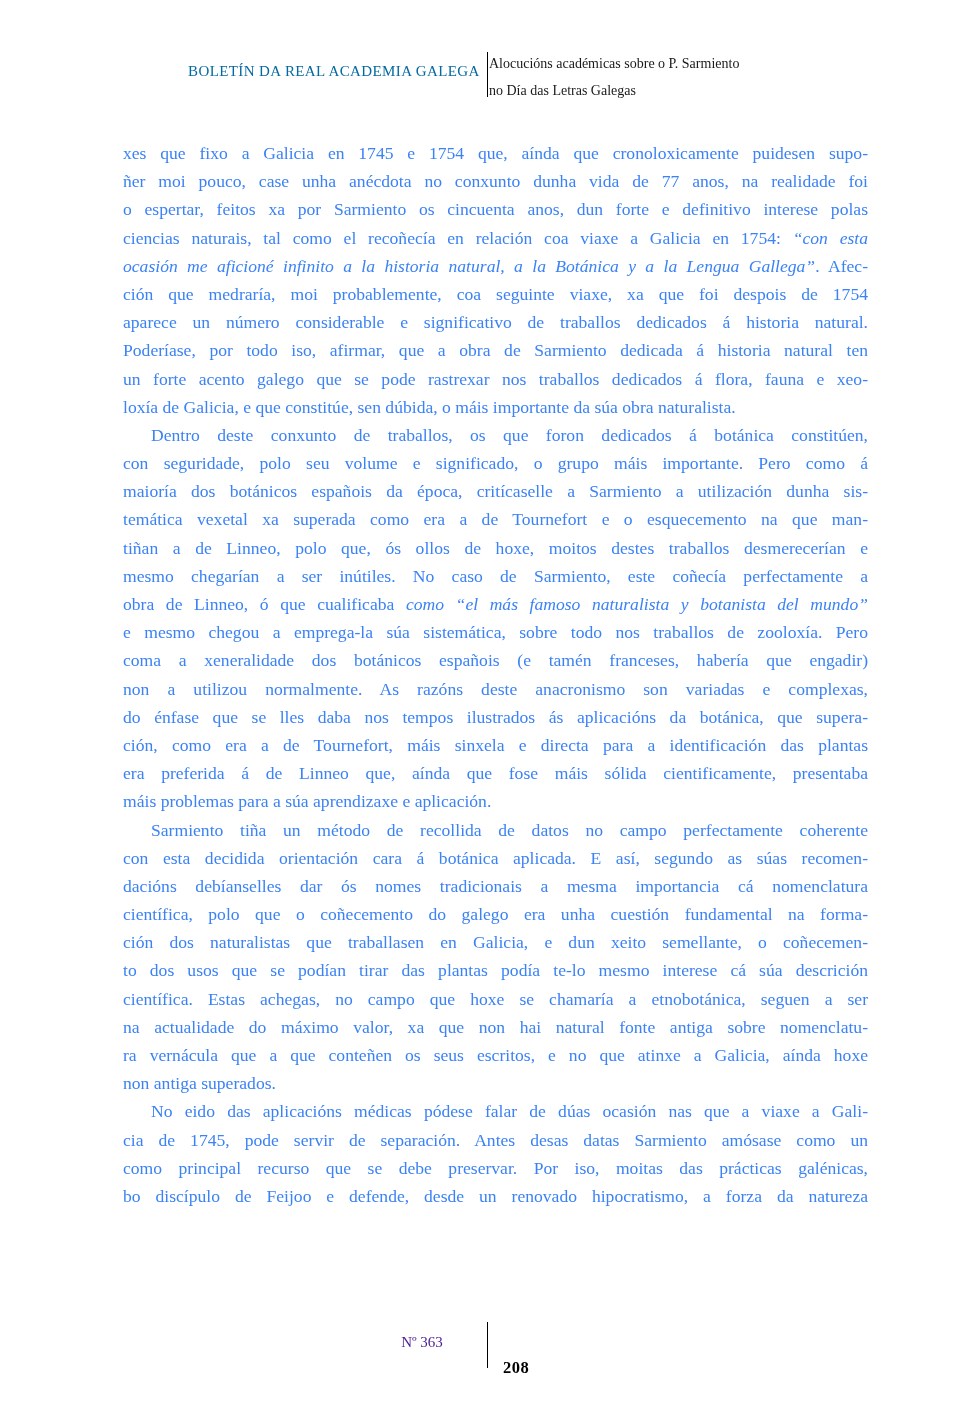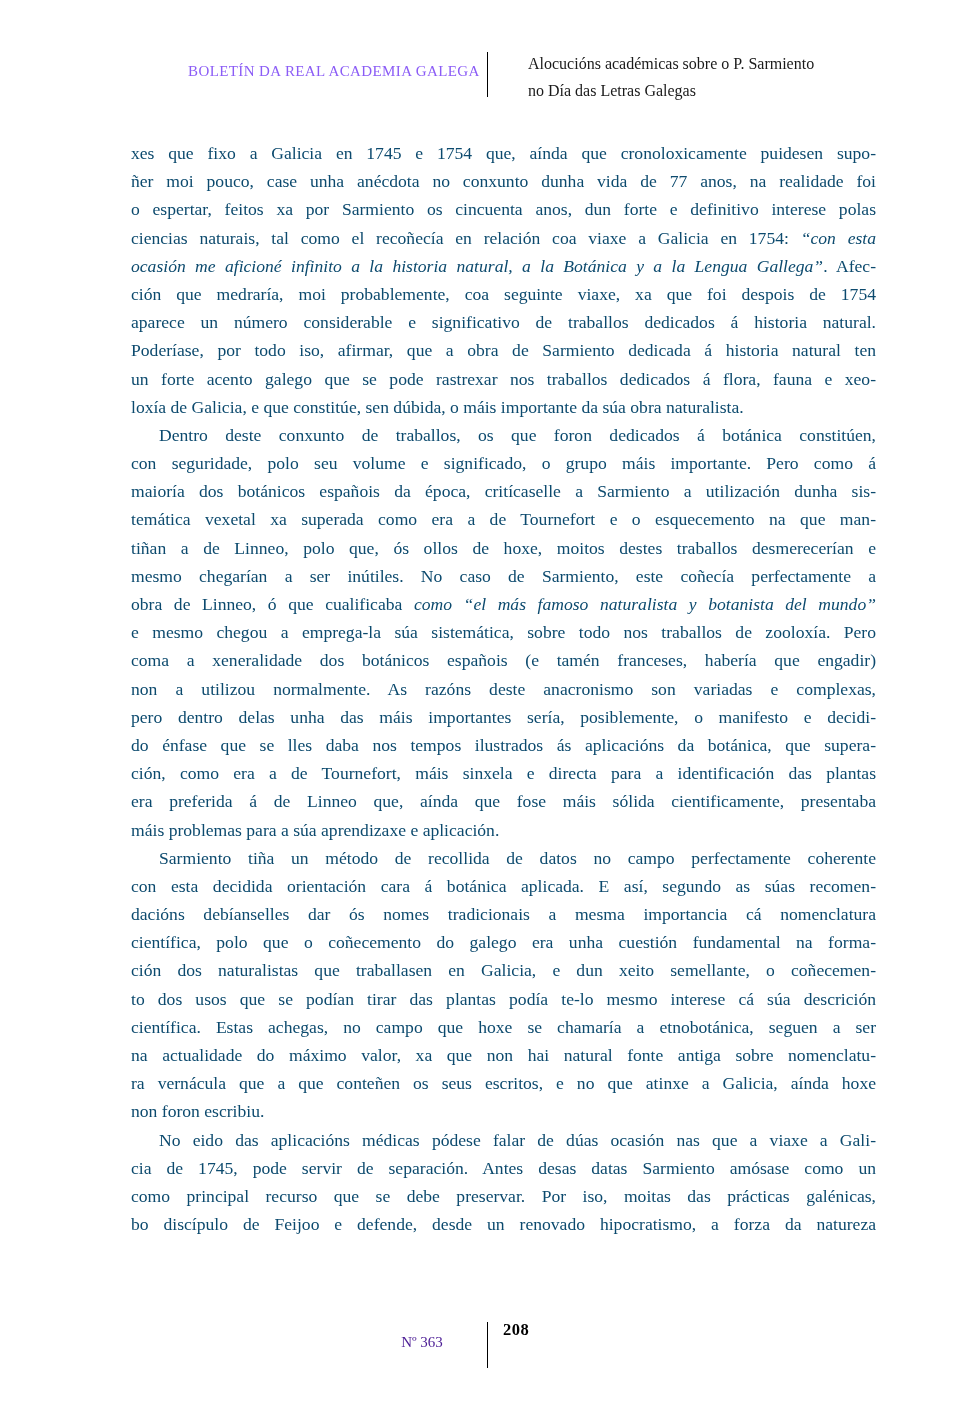--- a/index.html
+++ b/index.html
@@ -15,48 +15,48 @@
   }
   
   .journal-title {
     position: absolute;
     left: 188px;
     top: 63px;
     width: 290px;
     font-size: 15px;
     letter-spacing: 0.4px;
     white-space: nowrap;
-    color: #8b5cf6;
+    color: #0369a1;
   }
   .header-divider {
     position: absolute;
     left: 487px;
     top: 52px;
     width: 1px;
     height: 45px;
     background: #000;
   }
   .article-title {
     position: absolute;
-    left: 528px;
+    left: 489px;
     top: 51px;
     width: 300px;
-    font-size: 16px;
+    font-size: 14px;
     line-height: 26.5px;
     color: #1a1a1a;
   }
   
   .body-text {
     position: absolute;
-    left: 131px;
+    left: 123px;
     top: 139px;
     width: 745px;
     font-size: 17.6px;
     line-height: 28.2px;
-    color: #0c4a6e;
+    color: #3b82f6;
   }
   .line {
     height: 28.2px;
     text-align: justify;
     text-align-last: justify;
     white-space: normal;
     overflow: visible;
   }
   .line.last { text-align-last: left; }
   .line.indent { text-indent: 28px; }
@@ -75,21 +75,21 @@
     position: absolute;
     left: 487px;
     top: 1322px;
     width: 1px;
     height: 46px;
     background: #000;
   }
   .footer-page {
     position: absolute;
     left: 503px;
-    top: 1320px;
+    top: 1358px;
     font-size: 16.5px;
     font-weight: bold;
     letter-spacing: 0.5px;
     color: #000;
   }
 </style>
 </head>
 <body>
 
 <div class="page">
@@ -117,35 +117,34 @@
       <div class="line indent"><span>Dentro deste conxunto de traballos, os que foron dedicados á botánica constitúen,</span></div>
       <div class="line"><span>con seguridade, polo seu volume e significado, o grupo máis importante. Pero como á</span></div>
       <div class="line"><span>maioría dos botánicos españois da época, critícaselle a Sarmiento a utilización dunha sis-</span></div>
       <div class="line"><span>temática vexetal xa superada como era a de Tournefort e o esquecemento na que man-</span></div>
       <div class="line"><span>tiñan a de Linneo, polo que, ós ollos de hoxe, moitos destes traballos desmerecerían e</span></div>
       <div class="line"><span>mesmo chegarían a ser inútiles. No caso de Sarmiento, este coñecía perfectamente a</span></div>
       <div class="line"><span>obra de Linneo, ó que cualificaba </span><span class="it">como “el más famoso naturalista y botanista del mundo”</span></div>
       <div class="line"><span>e mesmo chegou a emprega-la súa sistemática, sobre todo nos traballos de zooloxía. Pero</span></div>
       <div class="line"><span>coma a xeneralidade dos botánicos españois (e tamén franceses, habería que engadir)</span></div>
       <div class="line"><span>non a utilizou normalmente. As razóns deste anacronismo son variadas e complexas,</span></div>
-      <div class="line"><span>pero dentro delas unha das máis importantes sería, posiblemente, o manifesto e decidi-</span></div>
       <div class="line"><span>do énfase que se lles daba nos tempos ilustrados ás aplicacións da botánica, que supera-</span></div>
       <div class="line"><span>ción, como era a de Tournefort, máis sinxela e directa para a identificación das plantas</span></div>
       <div class="line"><span>era preferida á de Linneo que, aínda que fose máis sólida cientificamente, presentaba</span></div>
       <div class="line last"><span>máis problemas para a súa aprendizaxe e aplicación.</span></div>
       <div class="line indent"><span>Sarmiento tiña un método de recollida de datos no campo perfectamente coherente</span></div>
       <div class="line"><span>con esta decidida orientación cara á botánica aplicada. E así, segundo as súas recomen-</span></div>
       <div class="line"><span>dacións debíanselles dar ós nomes tradicionais a mesma importancia cá nomenclatura</span></div>
       <div class="line"><span>científica, polo que o coñecemento do galego era unha cuestión fundamental na forma-</span></div>
       <div class="line"><span>ción dos naturalistas que traballasen en Galicia, e dun xeito semellante, o coñecemen-</span></div>
       <div class="line"><span>to dos usos que se podían tirar das plantas podía te-lo mesmo interese cá súa descrición</span></div>
       <div class="line"><span>científica. Estas achegas, no campo que hoxe se chamaría a etnobotánica, seguen a ser</span></div>
       <div class="line"><span>na actualidade do máximo valor, xa que non hai natural fonte antiga sobre nomenclatu-</span></div>
       <div class="line"><span>ra vernácula que a que conteñen os seus escritos, e no que atinxe a Galicia, aínda hoxe</span></div>
-      <div class="line last"><span>non foron escribiu.</span></div>
+      <div class="line last"><span>non antiga superados.</span></div>
       <div class="line indent"><span>No eido das aplicacións médicas pódese falar de dúas ocasión nas que a viaxe a Gali-</span></div>
       <div class="line"><span>cia de 1745, pode servir de separación. Antes desas datas Sarmiento amósase como un</span></div>
       <div class="line"><span>como principal recurso que se debe preservar. Por iso, moitas das prácticas galénicas,</span></div>
       <div class="line"><span>bo discípulo de Feijoo e defende, desde un renovado hipocratismo, a forza da natureza</span></div>
     </div>
 
   <div class="footer-issue">Nº 363</div>
 
   <div class="footer-divider"></div>
 

